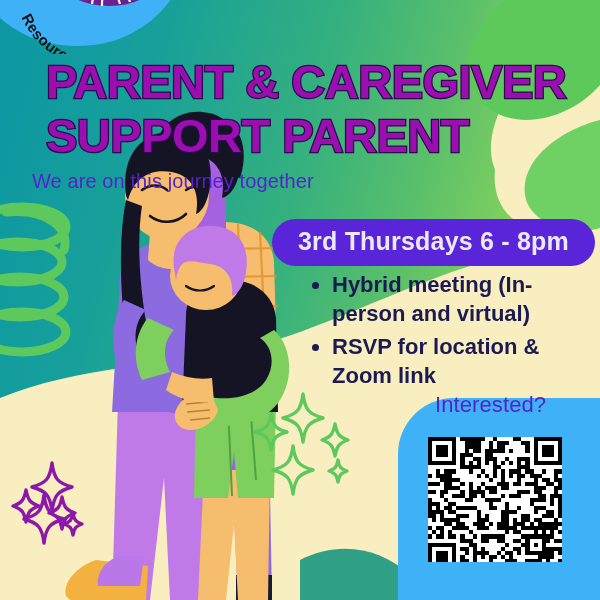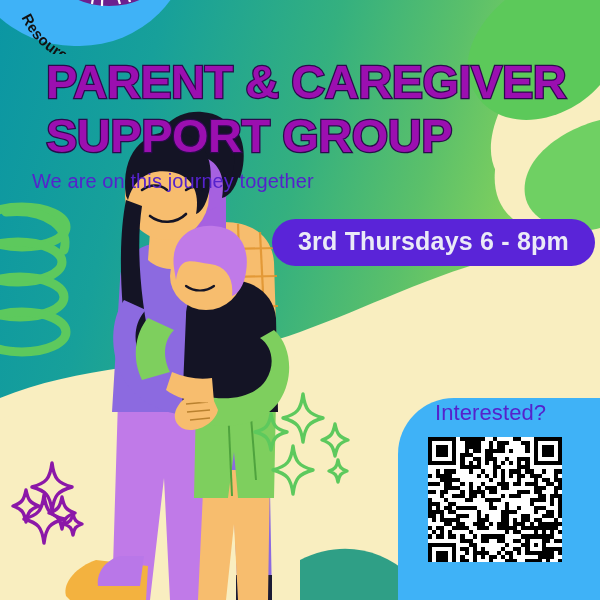--- a/index.html
+++ b/index.html
@@ -68,21 +68,21 @@
   }
   #bullets ul{margin:0;padding:0 0 0 22px;}
   #bullets li{margin:0 0 4px 0;}
 
   
   #qr-panel{
     position:absolute;left:398px;top:398px;width:202px;height:202px;z-index:12;
     background:#3fb2f7;border-radius:56px 0 0 0;
   }
   #qr-interested{
-    position:absolute;left:435px;top:400px;z-index:13;
+    position:absolute;left:435px;top:392px;z-index:13;
     font-size:22px;color:#5522cc;letter-spacing:.1px;
   }
   #qr-box{
     position:absolute;left:428px;top:437px;width:134px;height:125px;z-index:13;
     background:#fff;padding:0;overflow:hidden;
   }
   #qr-scan{
     position:absolute;left:432px;top:572px;z-index:13;
     font-size:22px;color:#5522cc;
   }
@@ -249,27 +249,33 @@
     <defs>
         <path id="arcpath" d="M8 20 A 86 86 0 0 0 150 48"></path>
       </defs>
     <text>
       <textPath href="#arcpath" startOffset="2%">Resource Center</textPath>
     </text>
   </svg>
 
   <div id="headline">
     <div class="hl-line">PARENT &amp; CAREGIVER</div>
-    <div class="hl-line">SUPPORT GROUP</div>
+    <div class="hl-line">SUPPORT PARENT</div>
   </div>
 
   <div id="subtitle">We are on this journey together</div>
 
   <div id="time-pill">3rd Thursdays 6 - 8pm</div>
 
+  <div id="bullets">
+    <ul>
+      <li>Hybrid meeting (In-person and virtual)</li>
+      <li>RSVP for location &amp; Zoom link</li>
+    </ul>
+  </div>
 
   <div id="qr-panel"></div>
   <div id="qr-interested">Interested?</div>
   <div id="qr-box">
     <svg viewBox="0 0 33 33" width="134" height="134" shape-rendering="crispEdges">
       <rect width="33" height="33" fill="#fff"></rect>
       <g fill="#000" id="qrcells">
           <rect x="0" y="0" width="1" height="1"></rect>
           <rect x="1" y="0" width="1" height="1"></rect>
           <rect x="2" y="0" width="1" height="1"></rect>

